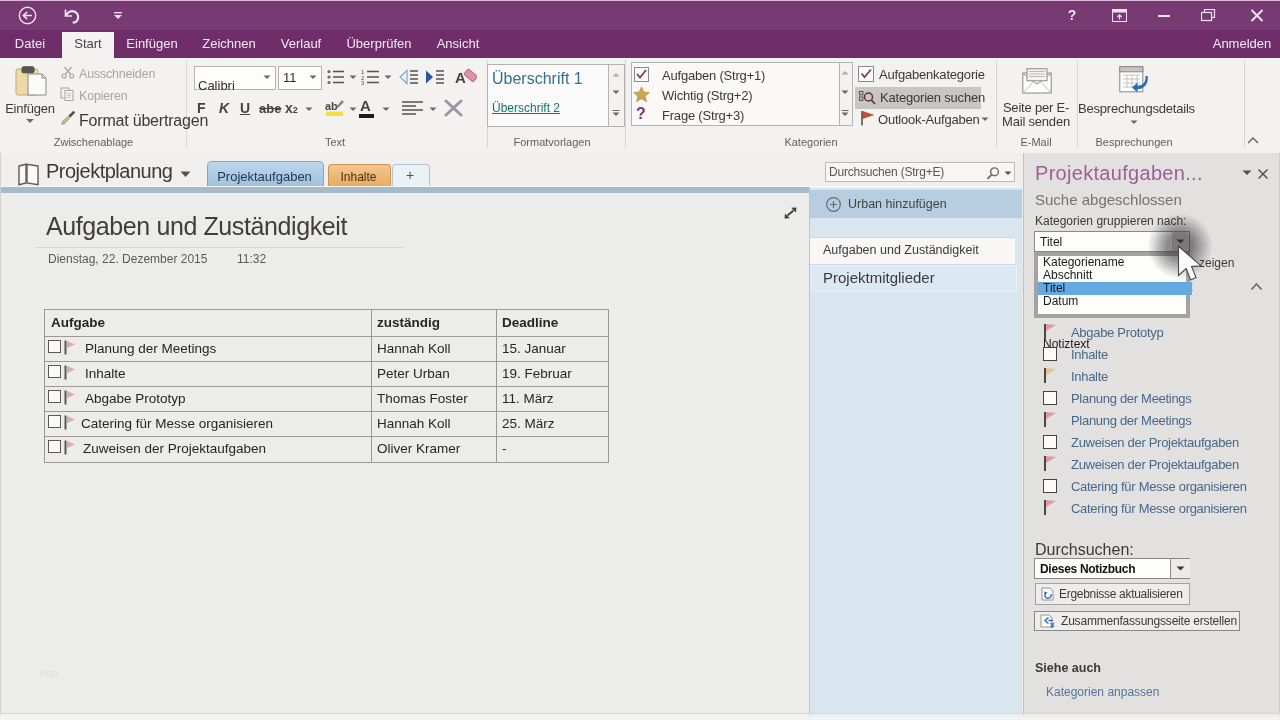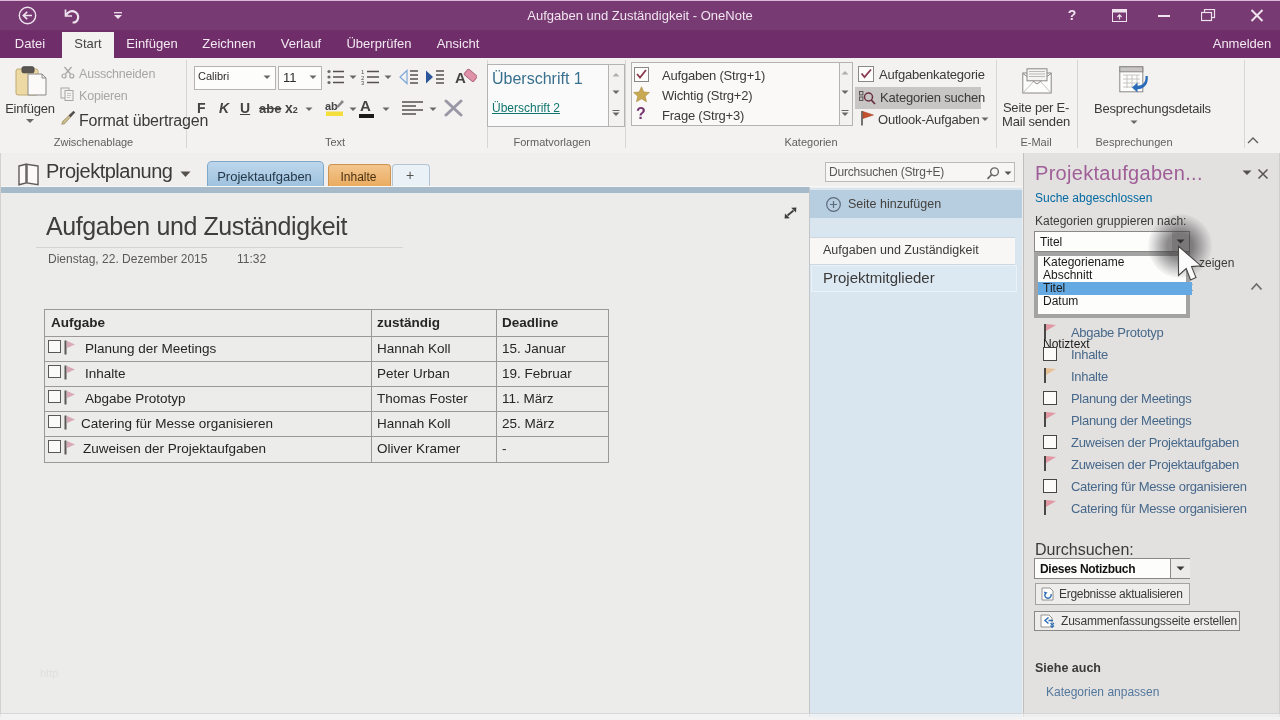--- a/index.html
+++ b/index.html
@@ -48,21 +48,20 @@
 
     <svg class="abs" style="left:63px;top:7px;" width="18" height="17" viewBox="0 0 18 17">
       <path d="M2.5 2.5 L2.5 9 L9 9" fill="none" stroke="#efe3ee" stroke-width="1.7"></path>
       <path d="M3.2 8.3 C4.6 5.2 7.8 3.6 10.8 4.4 C13.9 5.2 15.8 8.3 15 11.4 C14.3 14 12 15.6 9.6 15.5" fill="none" stroke="#efe3ee" stroke-width="2.2"></path>
     </svg>
 
     <svg class="abs" style="left:113px;top:12px;" width="10" height="8" viewBox="0 0 10 8">
       <path d="M1 0.7 H9" stroke="#efe3ee" stroke-width="1.3"></path>
       <path d="M1 3 L5 7 L9 3 Z" fill="#efe3ee"></path>
     </svg>
-    <div class="abs" style="left:340px;top:8px;width:600px;text-align:center;font-size:13px;color:#f0e4ef;">Aufgaben und Zuständigkeit - OneNote</div>
 
     <div class="abs" style="left:1062px;top:7px;width:20px;text-align:center;font-size:14px;font-weight:bold;color:#efe3ee;">?</div>
 
     <svg class="abs" style="left:1112px;top:9px;" width="15" height="13" viewBox="0 0 15 13">
       <rect x="0.5" y="0.5" width="14" height="12" fill="none" stroke="#efe3ee"></rect>
       <rect x="0.5" y="0.5" width="14" height="3" fill="#efe3ee"></rect>
       <path d="M7.5 10.5 L7.5 6 M5.4 8 L7.5 5.8 L9.6 8" fill="none" stroke="#efe3ee" stroke-width="1.2"></path>
     </svg>
 
     <div class="abs" style="left:1158px;top:15px;width:12px;height:2px;background:#efe3ee;"></div>
@@ -124,21 +123,21 @@
 
     <svg class="abs" style="left:60px;top:52px;" width="16" height="15" viewBox="0 0 16 15">
       <path d="M8.5 5.5 L13.5 0.8 L15.2 2.5 L10.5 7.5 Z" fill="#55524e"></path>
       <path d="M2.5 11.5 L8.7 5.7 L10.3 7.3 L4.8 13.6 Z" fill="#cbbc90" stroke="#9a8a5a" stroke-width="0.7"></path>
       <path d="M2.5 11.5 L1.8 14.4 L4.8 13.6" fill="#cbbc90" stroke="#9a8a5a" stroke-width="0.7"></path>
     </svg>
     <div class="abs rtext" style="left:79px;top:54px;font-size:16px;letter-spacing:-0.2px;">Format übertragen</div>
     <div class="glabel" style="left:40px;width:107px;">Zwischenablage</div>
 
     <div class="abs" style="left:194px;top:8px;width:80px;height:22px;background:#fdfdfc;border:1px solid #b5b3b1;"></div>
-    <div class="abs" style="left:198px;top:12px;font-size:11px;color:#2e2c2b;">Calibri</div>
+    <div class="abs" style="left:198px;top:20px;font-size:13px;color:#2e2c2b;">Calibri</div>
     <svg class="abs" style="left:263px;top:17px;" width="8" height="5" viewBox="0 0 8 5">
         <path d="M0.5 0.5 L4 4 L7.5 0.5 Z" fill="#6a6865"></path>
       </svg>
     <div class="abs" style="left:278px;top:8px;width:42px;height:22px;background:#fdfdfc;border:1px solid #b5b3b1;"></div>
     <div class="abs" style="left:283px;top:12px;font-size:13px;color:#2e2c2b;">11</div>
     <svg class="abs" style="left:309px;top:17px;" width="8" height="5" viewBox="0 0 8 5">
         <path d="M0.5 0.5 L4 4 L7.5 0.5 Z" fill="#6a6865"></path>
       </svg>
 
     <svg class="abs" style="left:327px;top:11px;" width="18" height="16" viewBox="0 0 18 16">
@@ -288,21 +287,21 @@
     <div class="abs rtext" style="left:996px;top:43px;width:80px;text-align:center;line-height:14px;">Seite per E-<br>Mail senden</div>
     <div class="glabel" style="left:996px;width:80px;">E-Mail</div>
 
     <svg class="abs" style="left:1119px;top:8px;" width="30" height="29" viewBox="0 0 30 29">
       <rect x="0.8" y="0.8" width="23" height="25" fill="#fdfdfc" stroke="#8a8886"></rect>
       <rect x="0.8" y="0.8" width="23" height="5" fill="#c8c6c4" stroke="#8a8886"></rect>
       <path d="M4 9 H21 M4 13 H21 M4 17 H21 M4 21 H21" stroke="#c2c0be" stroke-width="0.9"></path>
       <path d="M8 9 V22 M13 9 V22 M18 9 V22" stroke="#c2c0be" stroke-width="0.9"></path>
       <path d="M26.5 10 C27 16 24 19.5 18.5 19.8 L18.5 16.5 L13 21.5 L18.5 26.5 L18.5 23.2 C25.5 23 29.5 18 28.8 10 Z" fill="#2b6cb8"></path>
     </svg>
-    <div class="abs rtext" style="left:1078px;top:43px;width:112px;text-align:left;margin-left:16px;">Besprechungsdetails</div>
+    <div class="abs rtext" style="left:1078px;top:43px;width:112px;text-align:left;">Besprechungsdetails</div>
     <svg class="abs" style="left:1130px;top:62px;" width="8" height="5" viewBox="0 0 8 5">
         <path d="M0.5 0.5 L4 4 L7.5 0.5 Z" fill="#6a6865"></path>
       </svg>
     <div class="glabel" style="left:1078px;width:112px;">Besprechungen</div>
 
     <svg class="abs" style="left:1247px;top:78px;" width="12" height="8" viewBox="0 0 12 8">
       <path d="M1 7 L6 2 L11 7" fill="none" stroke="#605e5c" stroke-width="1.4"></path>
     </svg>
   </div>
   <div id="navbar">
@@ -400,35 +399,35 @@
           <path d="M3 1 L11 4.5 L3 8 Z" fill="#d9a9b6"></path>
         </svg>
     </div>
   </div>
   <div id="pagelist">
     <div class="abs" style="left:0;top:2px;width:212px;height:28px;background:#b7cde0;"></div>
     <svg class="abs" style="left:16px;top:9px;" width="15" height="15" viewBox="0 0 15 15">
       <circle cx="7.5" cy="7.5" r="6.8" fill="none" stroke="#5c6b79" stroke-width="1.2"></circle>
       <path d="M7.5 4 V11 M4 7.5 H11" stroke="#5c6b79" stroke-width="1.2"></path>
     </svg>
-    <div class="abs" style="left:38px;top:9px;font-size:12.5px;color:#44423f;">Seite hinzufügen</div>
+    <div class="abs" style="left:38px;top:9px;font-size:12.5px;color:#44423f;">Urban hinzufügen</div>
     <div class="abs" style="left:0px;top:49px;width:205px;height:26px;background:#f8f7f6;border-top:1px solid #ccd7e0;border-bottom:1px solid #ccd7e0;"></div>
     <div class="abs" style="left:13px;top:55px;font-size:12.5px;color:#3b3a39;">Aufgaben und Zuständigkeit</div>
     <div class="abs" style="left:1px;top:77px;width:204px;height:25px;background:#dcE9f3;border:1px solid #eaf1f7;"></div>
     <div class="abs" style="left:13px;top:81px;font-size:15px;color:#3b3a39;">Projektmitglieder</div>
   </div>
   <div id="taskpane">
     <div class="abs" style="left:11px;top:9px;font-size:20px;color:#9f5e97;letter-spacing:0.3px;">Projektaufgaben...</div>
     <svg class="abs" style="left:218px;top:17px;" width="10" height="6" viewBox="0 0 10 6">
         <path d="M0.5 0.5 L5 5 L9.5 0.5 Z" fill="#55524e"></path>
       </svg>
     <svg class="abs" style="left:233px;top:15px;" width="12" height="12" viewBox="0 0 12 12">
         <path d="M1.5 1.5 L10.5 10.5 M10.5 1.5 L1.5 10.5" stroke="#55524e" stroke-width="1.5"></path>
       </svg>
-    <div class="abs" style="left:11px;top:38px;font-size:12px;color:#0369a1;">Suche abgeschlossen</div>
+    <div class="abs" style="left:11px;top:38px;font-size:15px;color:#737373;">Suche abgeschlossen</div>
     <div class="abs" style="left:11px;top:61px;font-size:12px;color:#3b3a39;">Kategorien gruppieren nach:</div>
 
     <div class="abs" style="left:10px;top:78px;width:156px;height:21px;background:#fdfdfc;border:1px solid #8a8886;box-sizing:border-box;"></div>
     <div class="abs" style="left:16px;top:82px;font-size:12px;color:#1a1a1a;">Titel</div>
     <div class="abs" style="left:148px;top:79px;width:17px;height:19px;background:#d8d6d4;"></div>
     <svg class="abs" style="left:152px;top:86px;" width="9" height="5" viewBox="0 0 9 5">
         <path d="M0.5 0.5 L4.5 4.5 L8.5 0.5 Z" fill="#3b3a39"></path>
       </svg>
 
     <div class="abs" style="left:175px;top:103px;font-size:12px;color:#3b3a39;">zeigen</div>

